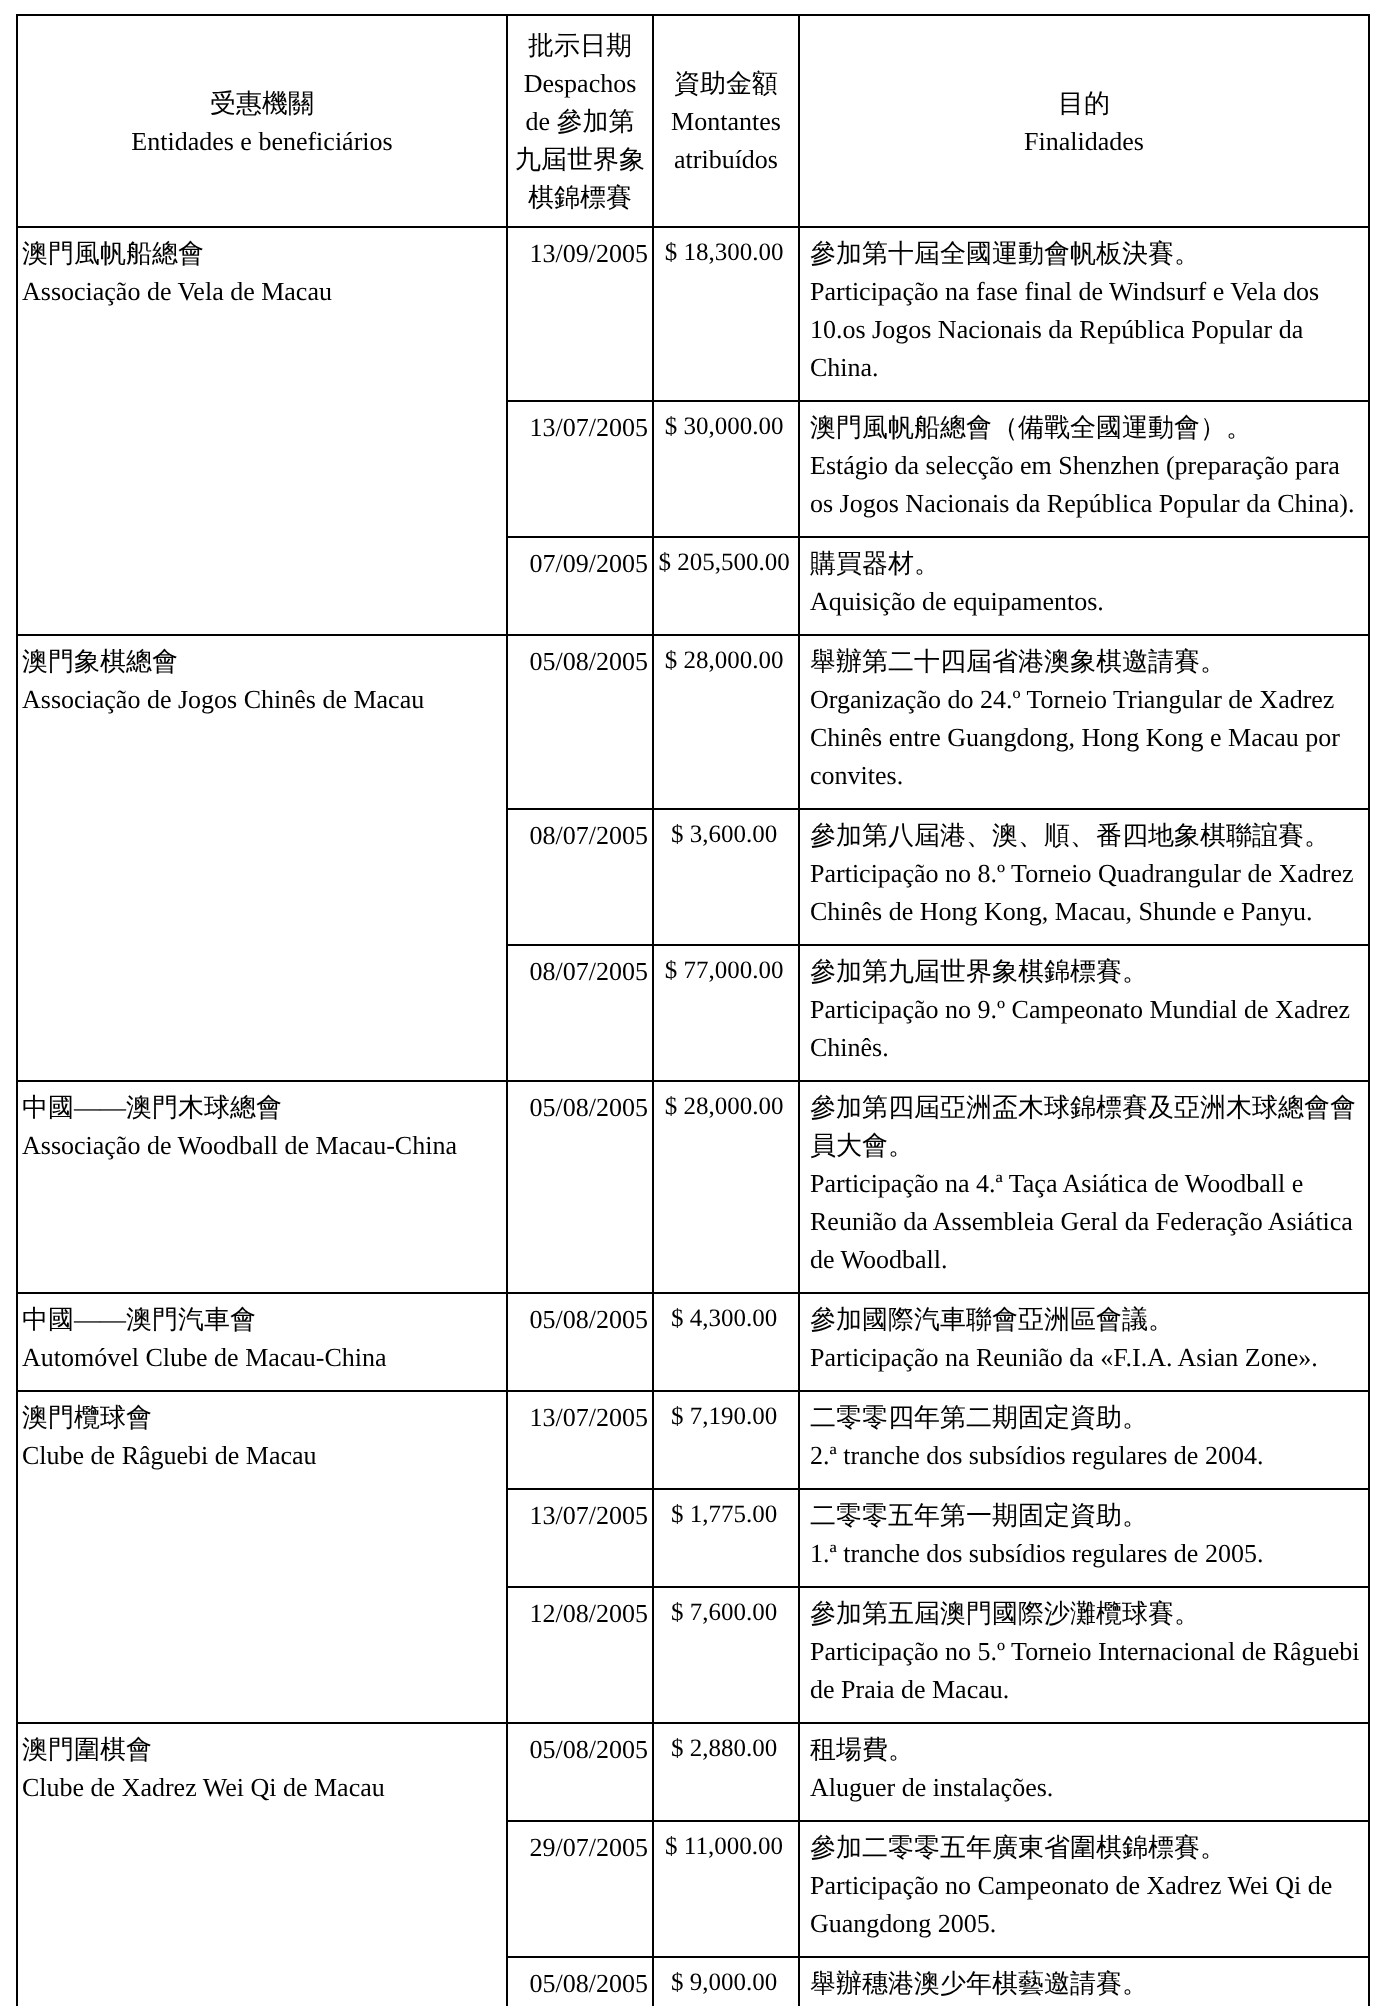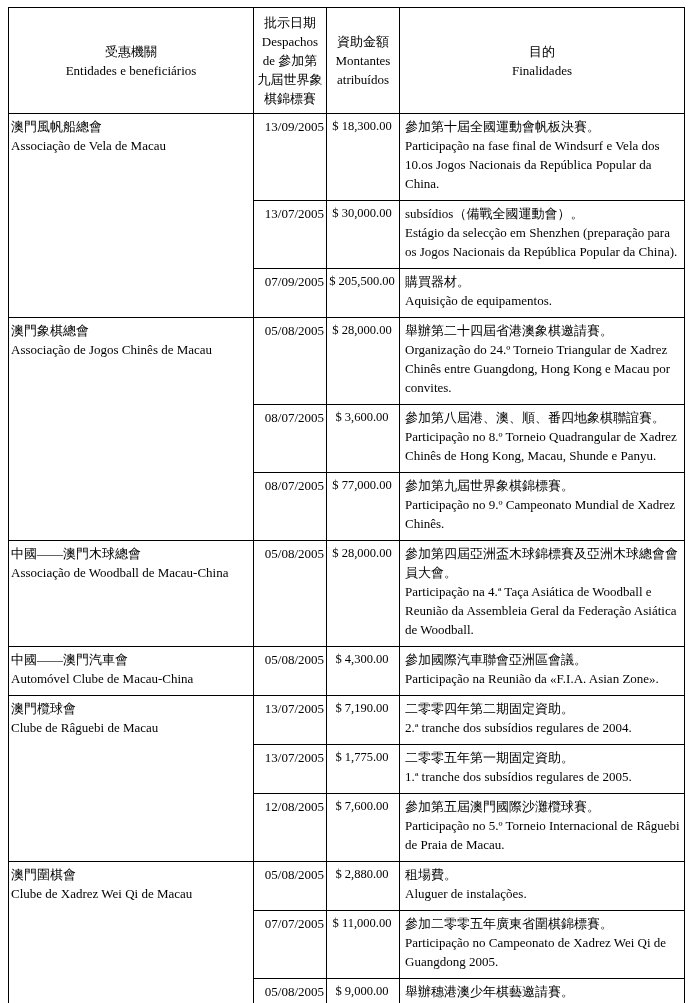--- a/index.html
+++ b/index.html
@@ -82,21 +82,21 @@
           <td class="amount-cell">$ 18,300.00</td>
           <td class="purpose-cell">
             <div>參加第十屆全國運動會帆板決賽。</div>
             <div>Participação na fase final de Windsurf e Vela dos 10.os Jogos Nacionais da República Popular da China.</div>
           </td>
         </tr>
         <tr>
           <td class="date-cell">13/07/2005</td>
           <td class="amount-cell">$ 30,000.00</td>
           <td class="purpose-cell">
-            <div>subsídios（備戰全國運動會）。</div>
+            <div>澳門風帆船總會（備戰全國運動會）。</div>
             <div>Estágio da selecção em Shenzhen (preparação para os Jogos Nacionais da República Popular da China).</div>
           </td>
         </tr>
         <tr>
           <td class="date-cell">07/09/2005</td>
           <td class="amount-cell">$ 205,500.00</td>
           <td class="purpose-cell">
             <div>購買器材。</div>
             <div>Aquisição de equipamentos.</div>
           </td>
@@ -187,21 +187,21 @@
             <div>Clube de Xadrez Wei Qi de Macau</div>
           </td>
           <td class="date-cell">05/08/2005</td>
           <td class="amount-cell">$ 2,880.00</td>
           <td class="purpose-cell">
             <div>租場費。</div>
             <div>Aluguer de instalações.</div>
           </td>
         </tr>
         <tr>
-          <td class="date-cell">07/07/2005</td>
+          <td class="date-cell">29/07/2005</td>
           <td class="amount-cell">$ 11,000.00</td>
           <td class="purpose-cell">
             <div>參加二零零五年廣東省圍棋錦標賽。</div>
             <div>Participação no Campeonato de Xadrez Wei Qi de Guangdong 2005.</div>
           </td>
         </tr>
         <tr>
           <td class="date-cell">05/08/2005</td>
           <td class="amount-cell">$ 9,000.00</td>
           <td class="purpose-cell">

